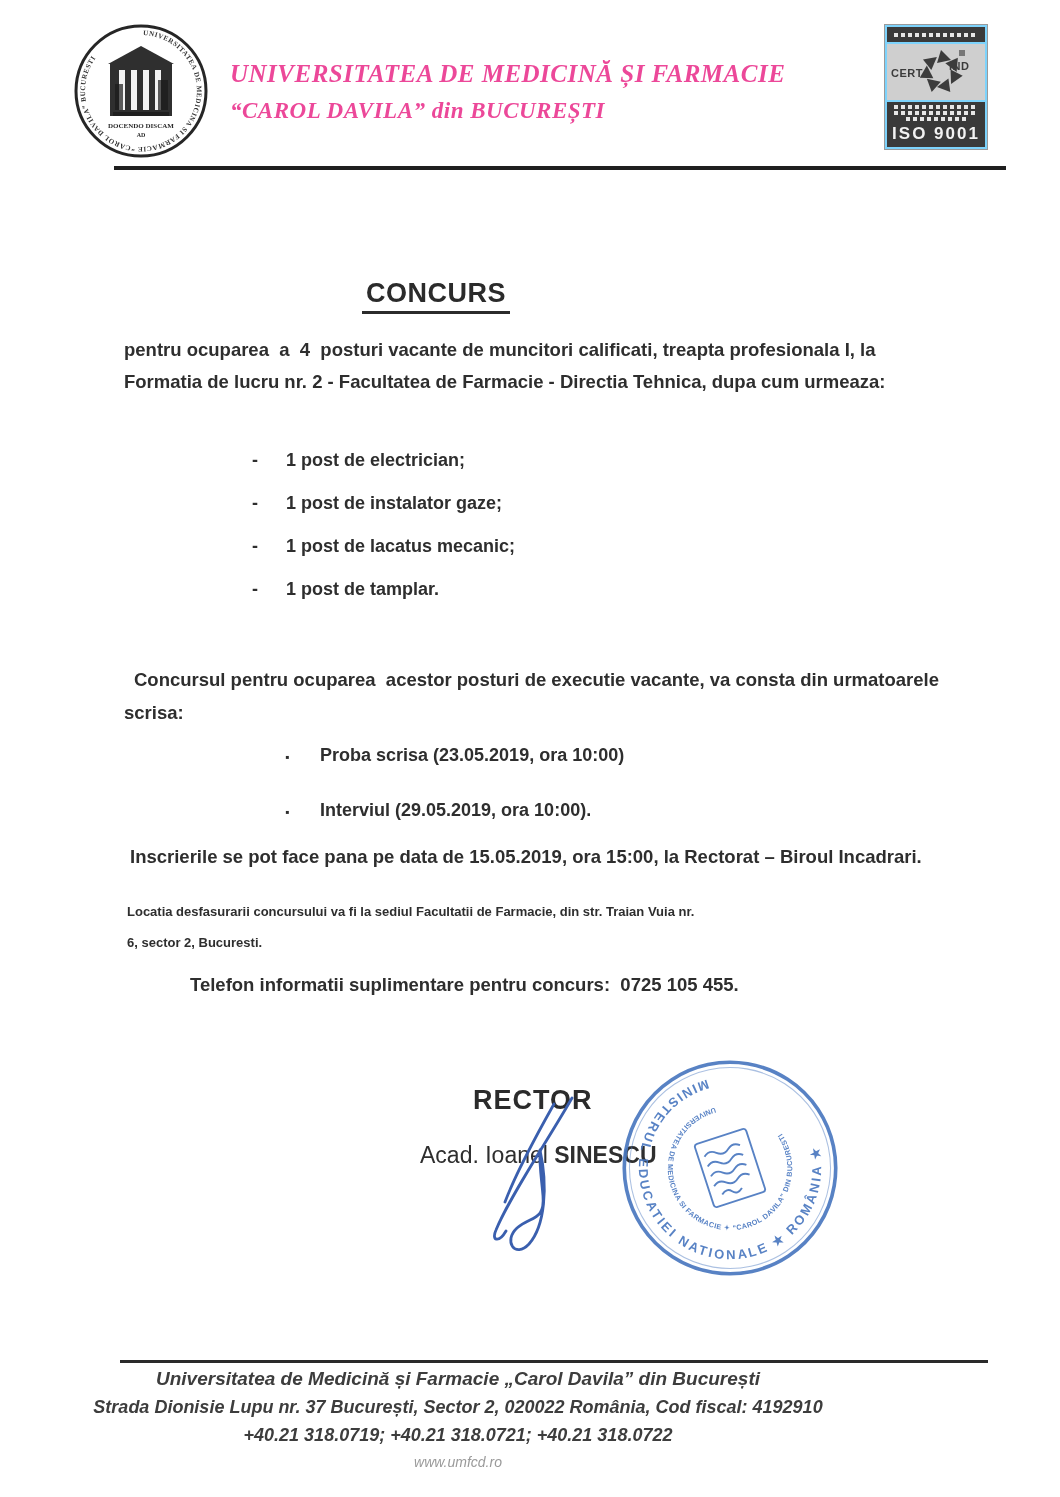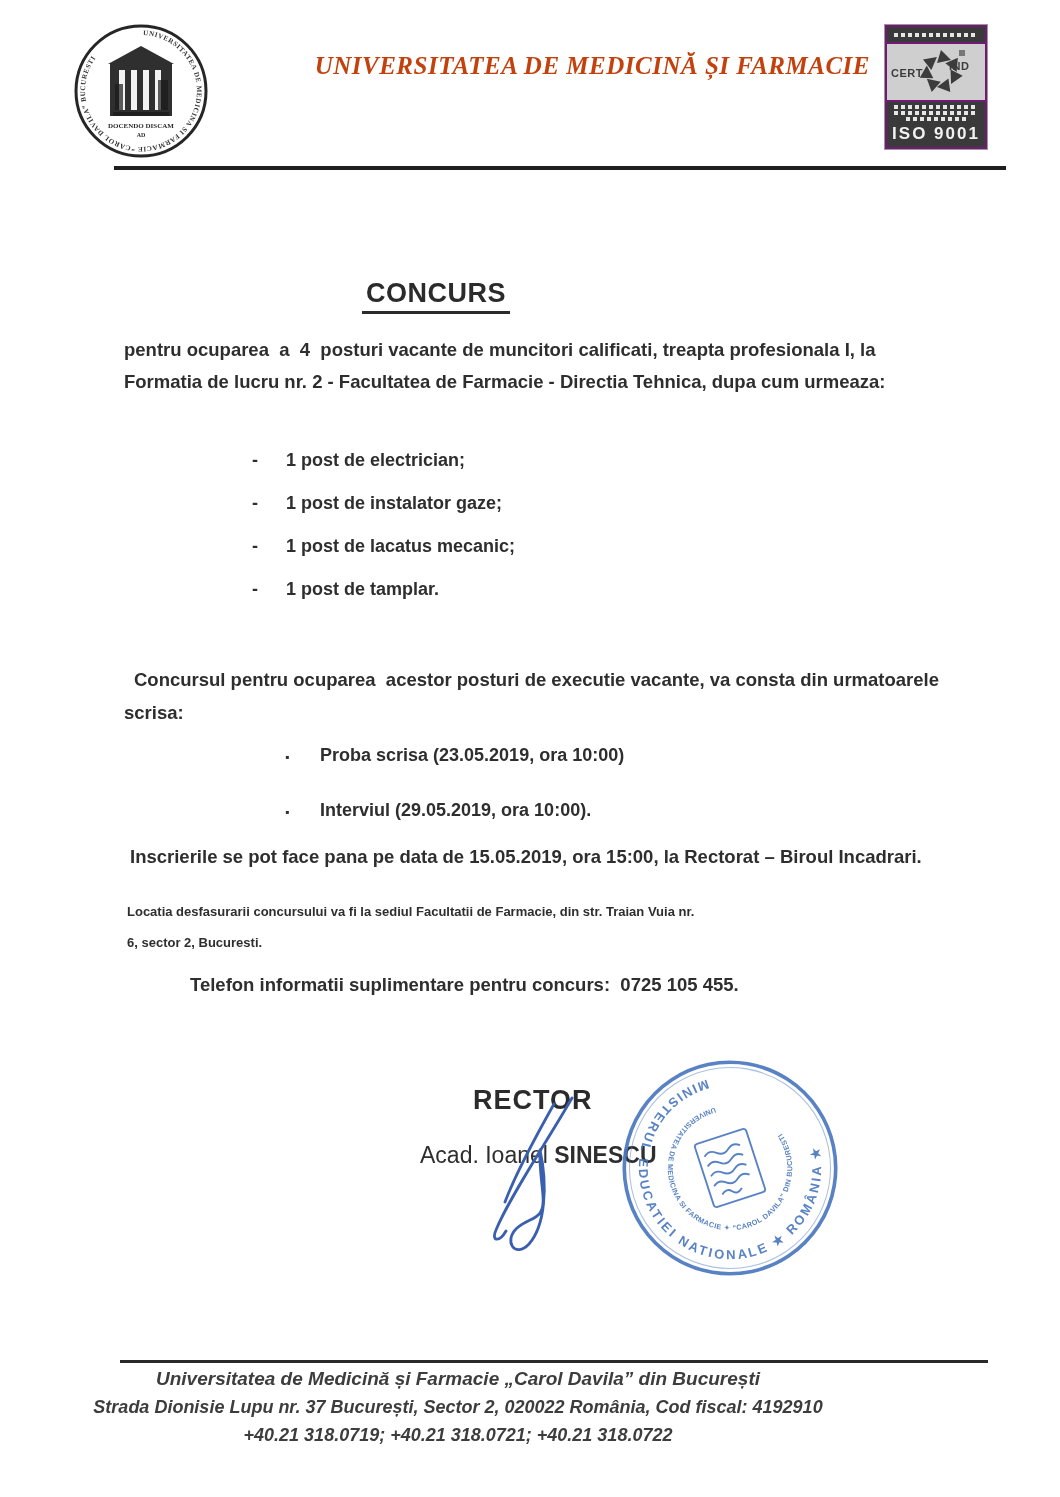--- a/index.html
+++ b/index.html
@@ -5,26 +5,26 @@
   html,body{margin:0;padding:0;background:#ffffff;}
   .page{
     position:relative;width:1060px;height:1497px;background:#ffffff;
     font-family:"Liberation Sans",sans-serif;color:#2f2f2f;overflow:hidden;
   }
   .abs{position:absolute;}
   .pre{white-space:pre-wrap;}
 
   
   .seal-box{left:70px;top:20px;width:142px;height:142px;}
-  .header-title{left:230px;top:52px;width:640px;text-align:right;
-    font-family:"Liberation Serif",serif;font-style:italic;font-weight:700;color:#c2410c;}
+  .header-title{left:230px;top:60px;width:640px;text-align:left;
+    font-family:"Liberation Serif",serif;font-style:italic;font-weight:700;color:#ec4899;}
   .header-title .l1{display:block;font-size:25px;letter-spacing:.5px;}
   .header-title .l2{display:block;font-size:23px;margin-top:10px;letter-spacing:.5px;}
 
-  .cert-badge{left:884px;top:24px;width:104px;height:126px;background:#701a75;
+  .cert-badge{left:884px;top:24px;width:104px;height:126px;background:#7dd3fc;
     border:1px solid #9a9a9a;box-sizing:border-box;}
   .cert-band-top{position:absolute;left:2px;top:2px;right:2px;height:15px;background:#3a3a3a;
     display:flex;align-items:center;justify-content:center;}
   .cert-mid{position:absolute;left:2px;top:19px;right:2px;height:56px;background:#cfcfcf;}
   .cert-band-bot{position:absolute;left:2px;top:77px;right:2px;bottom:2px;background:#3a3a3a;
     display:flex;flex-direction:column;align-items:center;justify-content:flex-end;padding-bottom:3px;box-sizing:border-box;}
   .microtext{height:4px;width:86%;margin:1px auto;
     background:repeating-linear-gradient(90deg,#e6e6e6 0 4px,rgba(0,0,0,0) 4px 7px);}
   .microtext.short{width:62%;}
   .iso-label{color:#f2f2f2;font-size:17px;font-weight:700;letter-spacing:2px;margin-top:2px;}
@@ -98,20 +98,21 @@
       <rect x="43" y="92" width="56" height="4" fill="#1f1f1f"></rect>
       <rect x="45" y="64" width="8" height="26" fill="#1a1a1a" opacity="0.7"></rect>
       <rect x="88" y="60" width="10" height="30" fill="#1a1a1a" opacity="0.7"></rect>
     </g>
     <text x="71" y="108" text-anchor="middle" font-size="7" font-weight="700" fill="#2b2b2b" font-family="Liberation Serif, serif">DOCENDO DISCAM</text>
     <text x="71" y="117" text-anchor="middle" font-size="6" font-weight="700" fill="#2b2b2b" font-family="Liberation Serif, serif">AD</text>
   </svg>
 
   <div class="abs header-title">
     <span class="l1 pre">UNIVERSITATEA DE MEDICINĂ ȘI FARMACIE</span>
+    <span class="l2 pre">“CAROL DAVILA” din BUCUREȘTI</span>
   </div>
 
   <div class="abs cert-badge">
     <div class="cert-band-top">
       <div class="microtext"></div>
     </div>
     <div class="cert-mid">
       <svg width="100" height="56" viewBox="0 0 100 56">
         <g fill="#3c3c3c">
           <g transform="rotate(0 54 28)">
@@ -241,15 +242,16 @@
         <textPath href="#stampInner" startOffset="2">UNIVERSITATEA DE MEDICINA SI FARMACIE  ✦  “CAROL DAVILA” DIN BUCURESTI</textPath>
       </text>
     </g>
   </svg>
 
   <div class="abs footer-rule"></div>
   <div class="abs footer">
     <div class="f1 pre">Universitatea de Medicină și Farmacie „Carol Davila” din București</div>
     <div class="f2 pre">Strada Dionisie Lupu nr. 37 București, Sector 2, 020022 România, Cod fiscal: 4192910</div>
     <div class="f3 pre">+40.21 318.0719; +40.21 318.0721; +40.21 318.0722</div>
+    <div class="f4 pre">www.umfcd.ro</div>
   </div>
 
 </div>
 
 </body></html>

